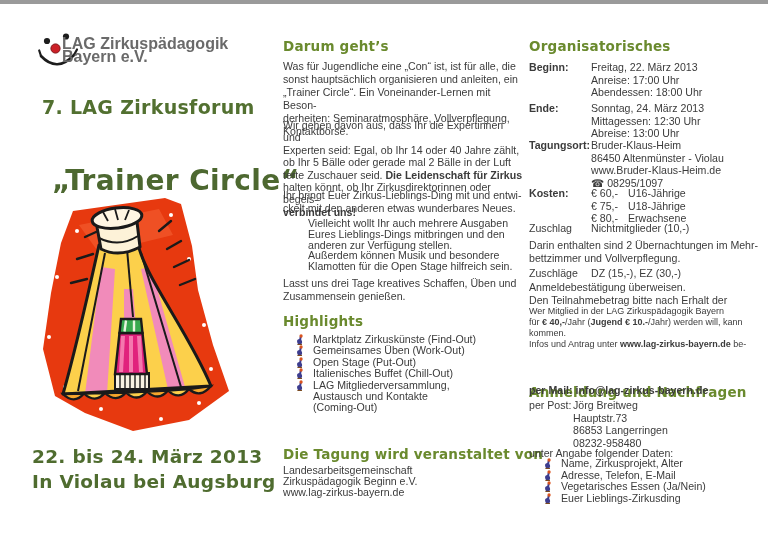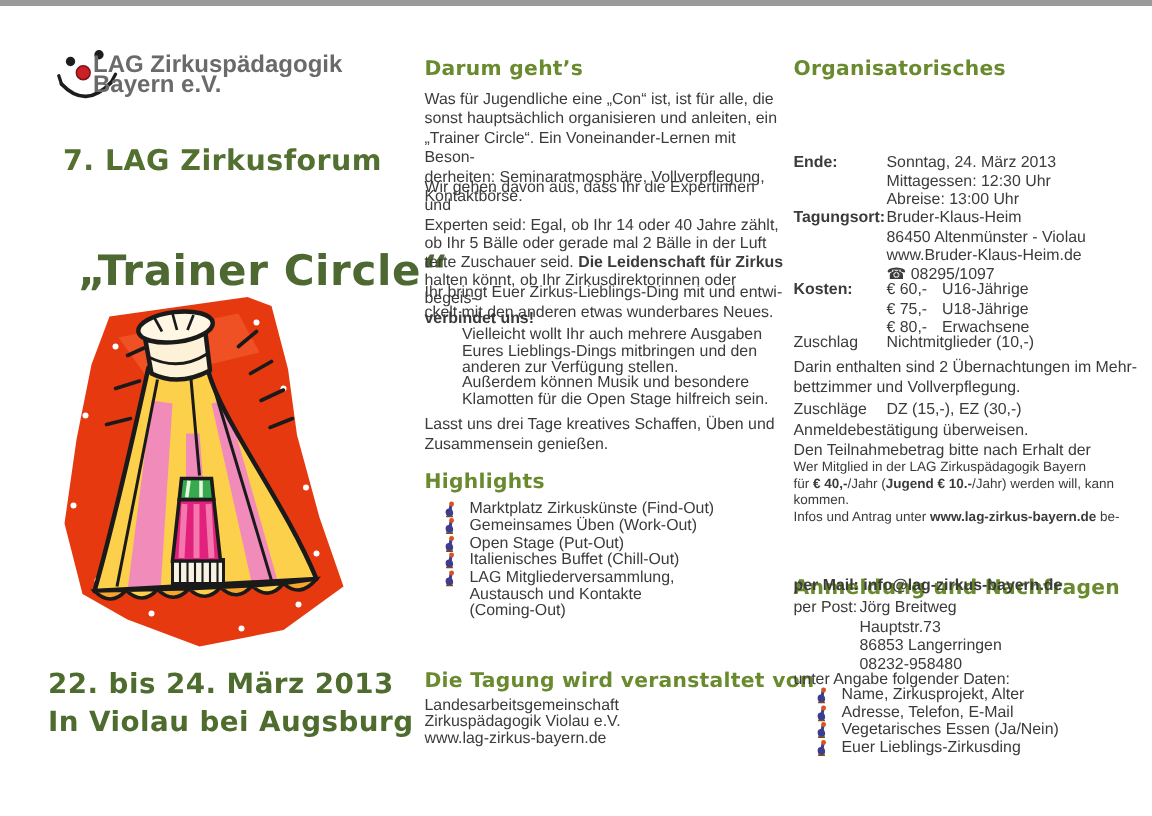--- a/index.html
+++ b/index.html
@@ -238,26 +238,34 @@
         <span style="display:block">Austausch und Kontakte</span>
         <span style="display:block">(Coming-Out)</span>
       </span>
     </div>
   </div>
 
   <div class="abs h" style="left:283px;top:446px;">Die Tagung wird veranstaltet von</div>
 
   <div class="abs bt" style="left:283px;top:465px;line-height:11px;">
     <div>Landesarbeitsgemeinschaft</div>
-    <div>Zirkuspädagogik Violau e.V.</div>
+    <div>Zirkuspädagogik Beginn e.V.</div>
     <div>www.lag-zirkus-bayern.de</div>
   </div>
 
   <div class="abs h" style="left:529px;top:38px;">Organisatorisches</div>
 
+  <div class="abs row" style="top:61px;">
+    <span class="lbl">Beginn:</span>
+    <div class="val">
+      <div>Freitag, 22. März 2013</div>
+      <div>Anreise: 17:00 Uhr</div>
+      <div>Abendessen: 18:00 Uhr</div>
+    </div>
+  </div>
 
   <div class="abs row" style="top:102px;">
     <span class="lbl">Ende:</span>
     <div class="val">
       <div>Sonntag, 24. März 2013</div>
       <div>Mittagessen: 12:30 Uhr</div>
       <div>Abreise: 13:00 Uhr</div>
     </div>
   </div>
 

